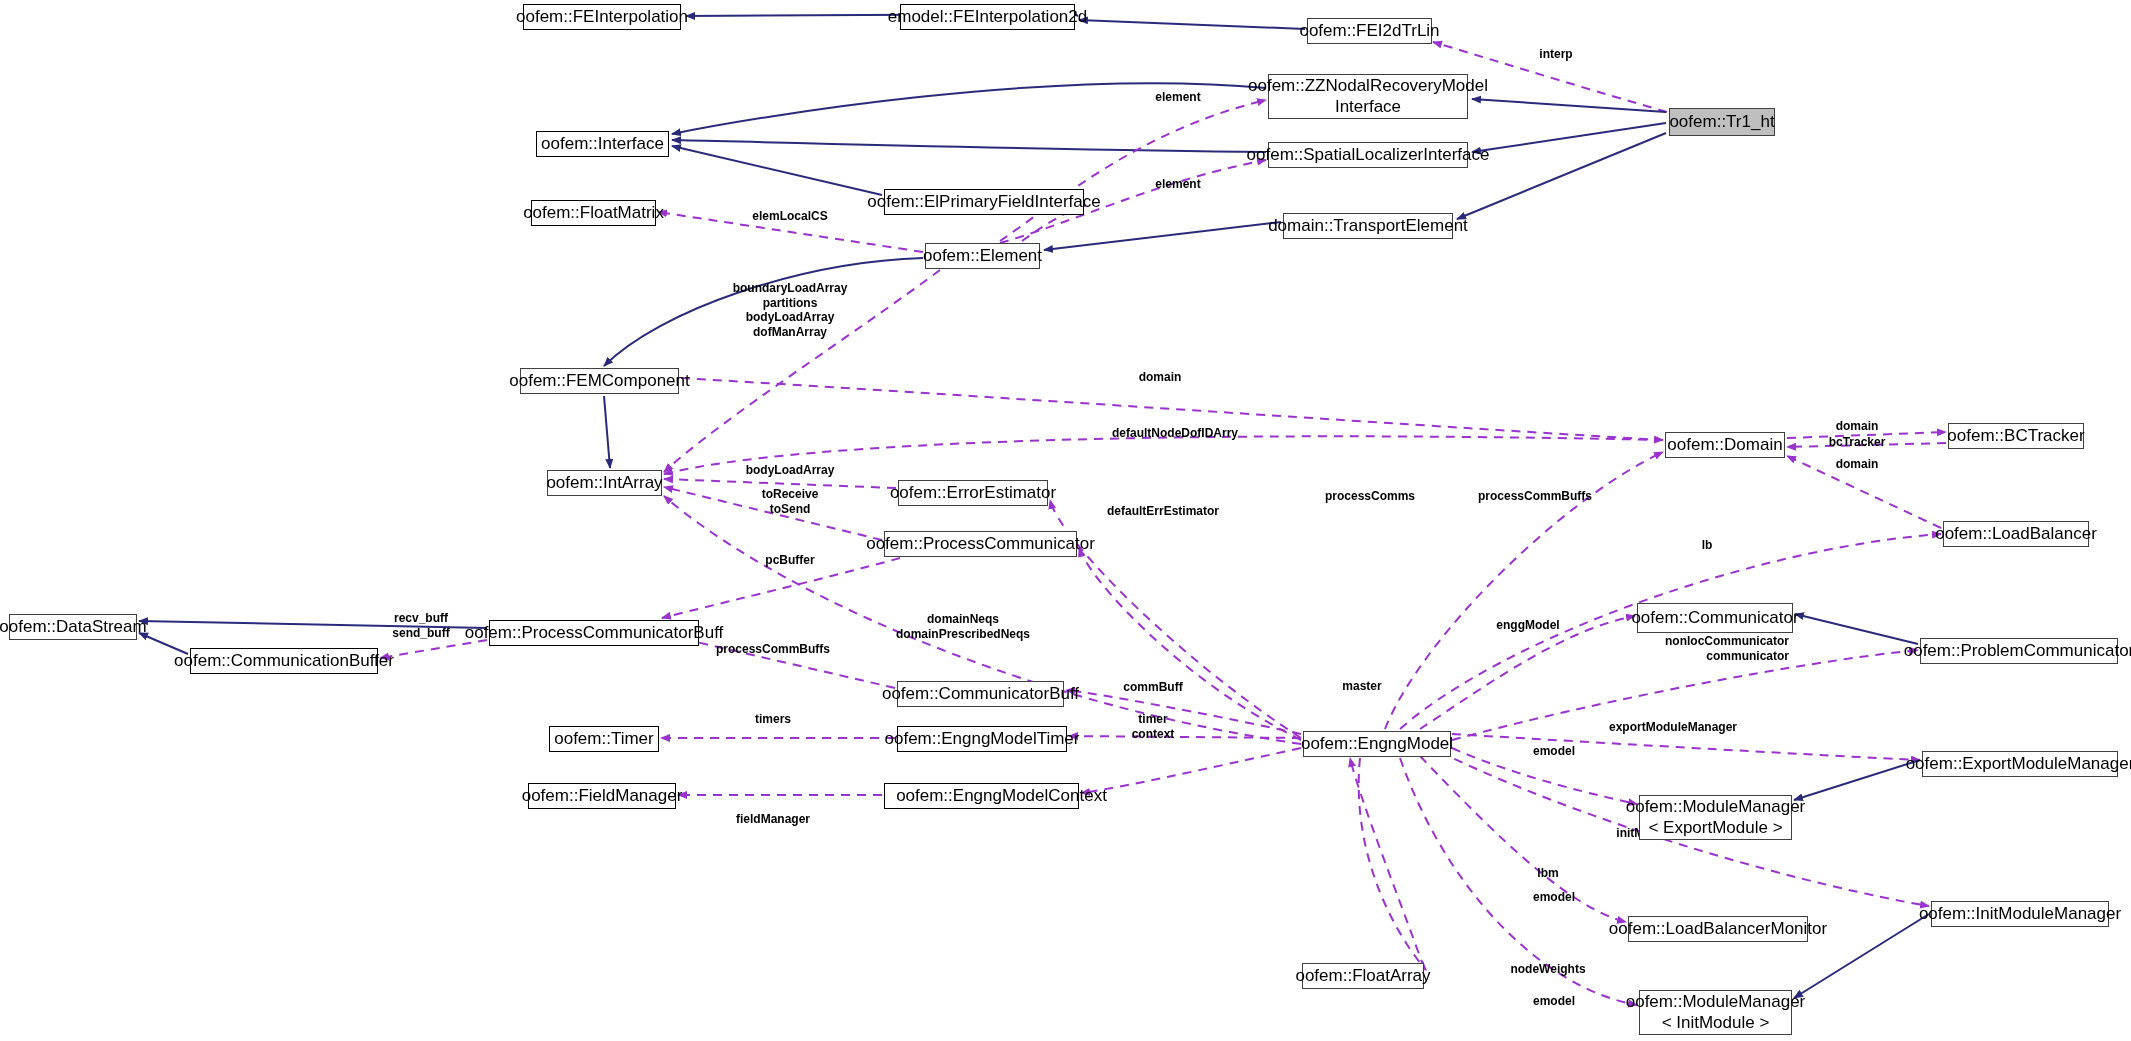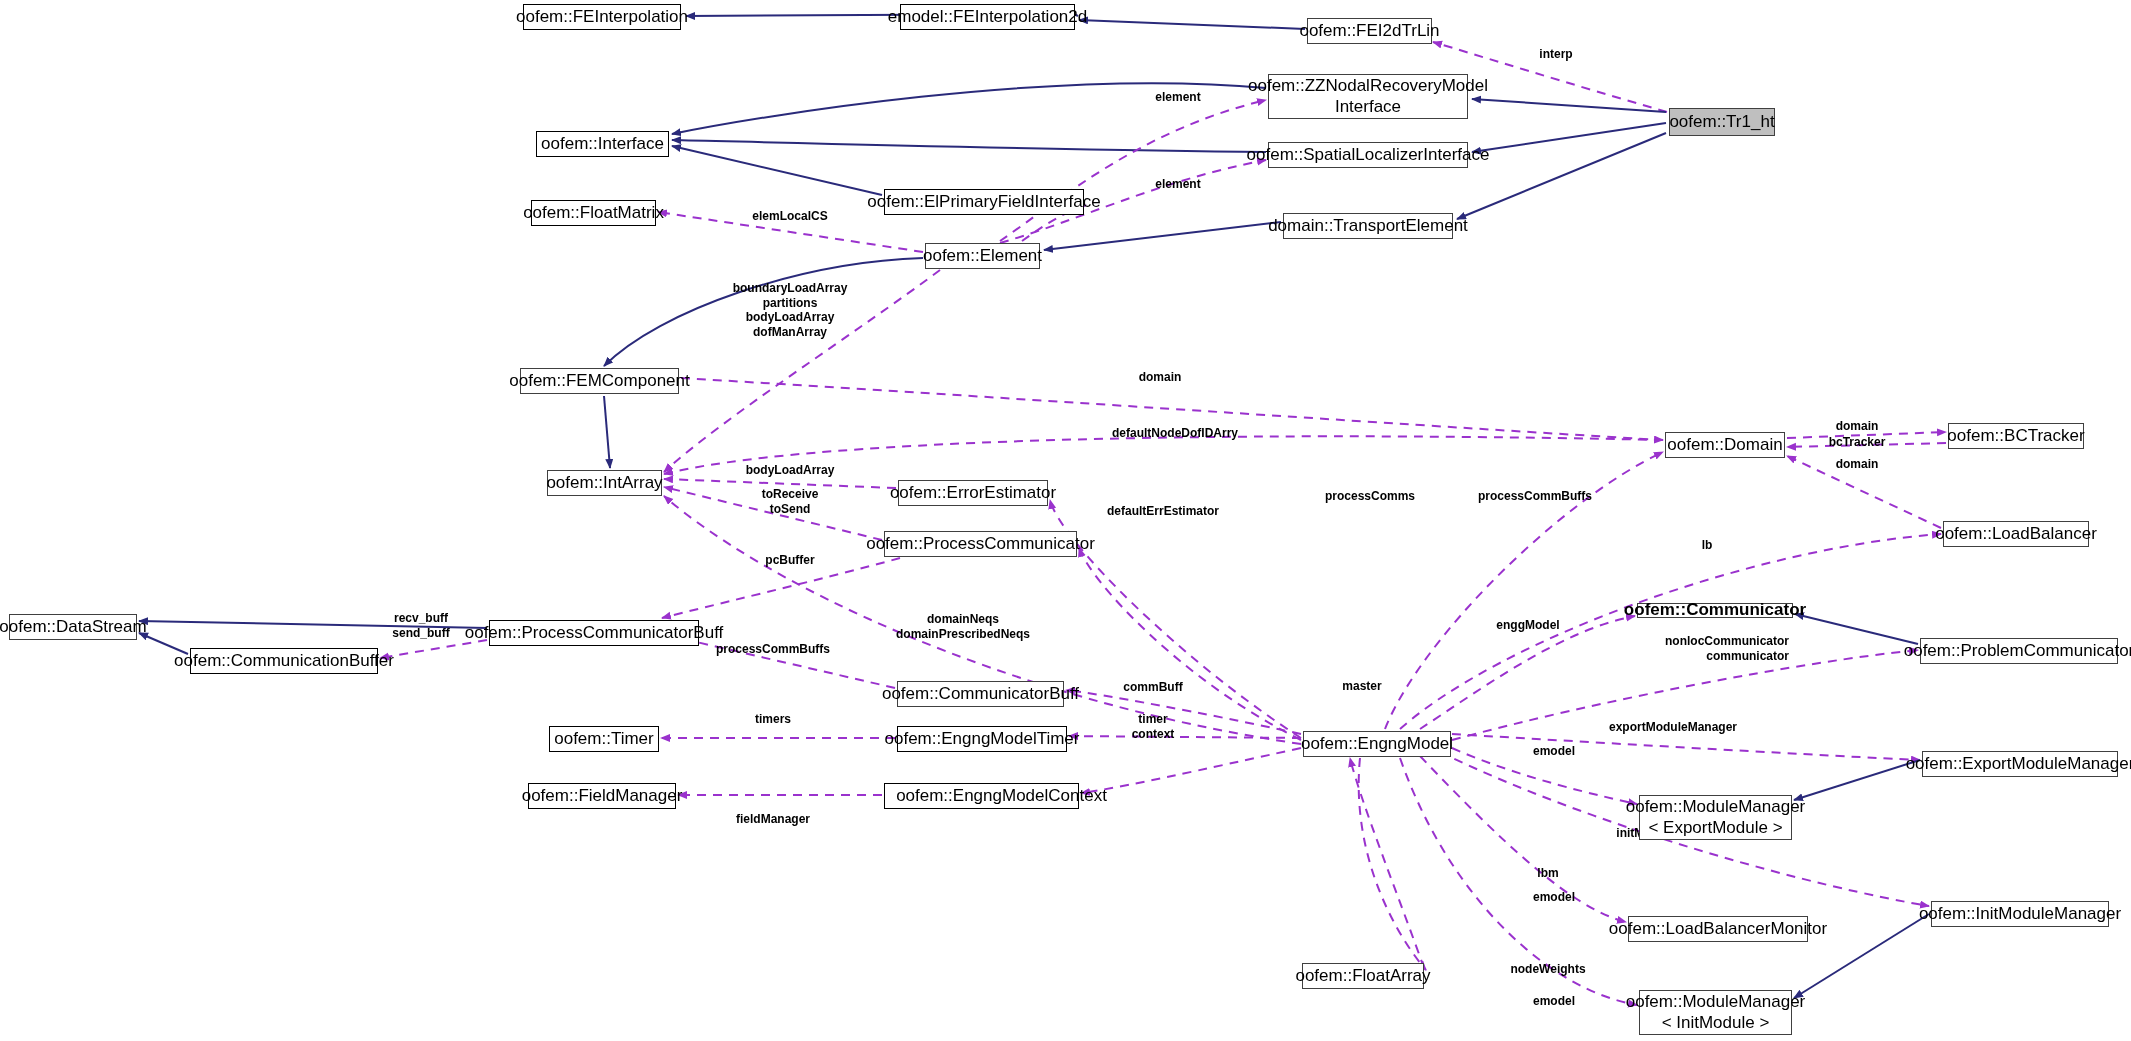--- a/index.html
+++ b/index.html
@@ -149,21 +149,21 @@
       <div class="node thick" style="left: 1943px; top: 521px; width: 146px; height: 26px;">oofem::LoadBalancer</div>
       <div class="node thick" style="left: 9px; top: 614px; width: 128px; height: 26px;">oofem::DataStream</div>
       <div class="node" style="left: 190px; top: 648px; width: 188px; height: 26px;">oofem::CommunicationBuffer</div>
       <div class="node" style="left: 489px; top: 620px; width: 210px; height: 26px;">oofem::ProcessCommunicatorBuff</div>
       <div class="node thick" style="left: 897px; top: 681px; width: 167px; height: 26px;">oofem::CommunicatorBuff</div>
       <div class="node" style="left: 549px; top: 726px; width: 110px; height: 26px;">oofem::Timer</div>
       <div class="node" style="left: 897px; top: 726px; width: 170px; height: 26px;">oofem::EngngModelTimer</div>
       <div class="node" style="left: 528px; top: 783px; width: 148px; height: 26px;">oofem::FieldManager</div>
       <div class="node" style="left: 884px; top: 783px; width: 195px; height: 26px; padding-left: 44px;">oofem::EngngModelContext</div>
       <div class="node thick" style="left: 1303px; top: 731px; width: 148px; height: 26px;">oofem::EngngModel</div>
-      <div class="node thick" style="left: 1637px; top: 603px; width: 156px; height: 15px; font-weight: bold;">oofem::Communicator</div>
+      <div class="node thick" style="left: 1637px; top: 603px; width: 156px; height: 30px;">oofem::Communicator</div>
       <div class="node thick" style="left: 1920px; top: 638px; width: 198px; height: 26px;">oofem::ProblemCommunicator</div>
       <div class="node thick" style="left: 1922px; top: 751px; width: 196px; height: 26px;">oofem::ExportModuleManager</div>
       <div class="node thick" style="left: 1639px; top: 795px; width: 153px; height: 45px;">oofem::ModuleManager
 &lt; ExportModule &gt;</div>
       <div class="node thick" style="left: 1931px; top: 901px; width: 178px; height: 26px;">oofem::InitModuleManager</div>
       <div class="node thick" style="left: 1628px; top: 916px; width: 180px; height: 26px;">oofem::LoadBalancerMonitor</div>
       <div class="node thick" style="left: 1302px; top: 963px; width: 122px; height: 26px;">oofem::FloatArray</div>
       <div class="node thick" style="left: 1639px; top: 990px; width: 153px; height: 45px;">oofem::ModuleManager
 &lt; InitModule &gt;</div>
     </div>

